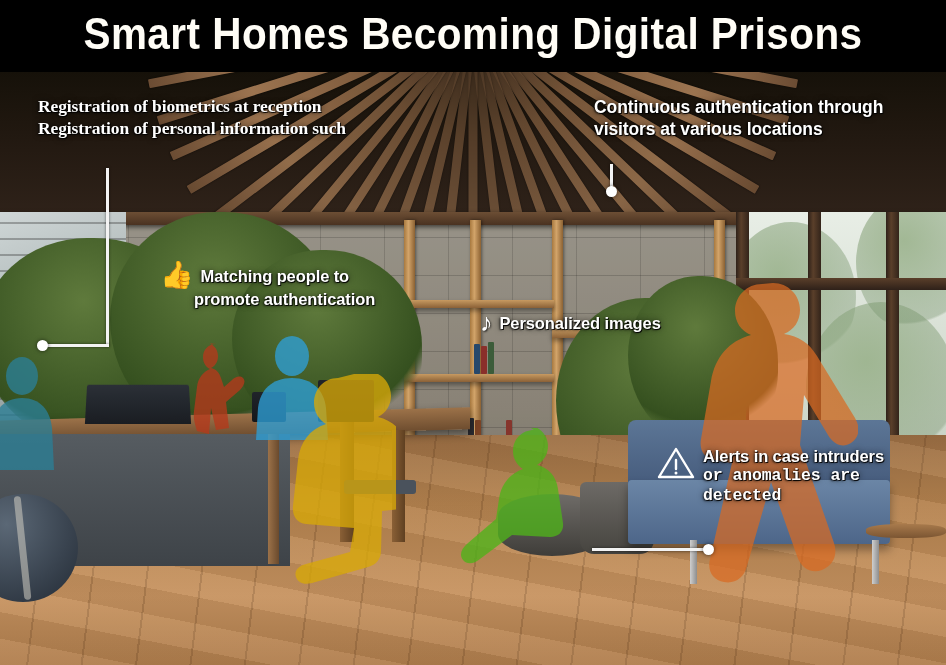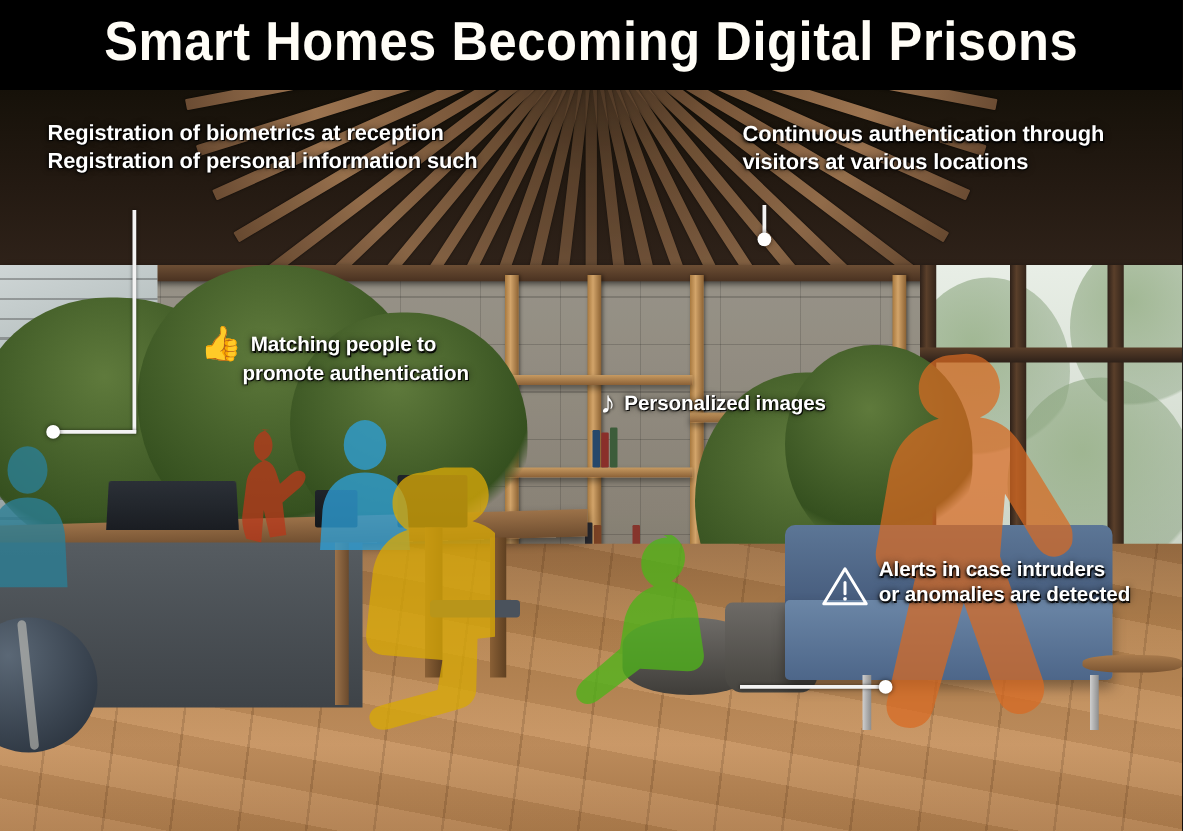--- a/index.html
+++ b/index.html
@@ -339,21 +339,21 @@
   <div class="leader" style="left:106px;top:168px;width:3px;height:178px;"></div>
   <div class="leader" style="left:44px;top:344px;width:65px;height:3px;"></div>
   <div class="leaderdot" style="left:37px;top:340px;"></div>
 
   <div class="leader" style="left:610px;top:164px;width:3px;height:26px;"></div>
   <div class="leaderdot" style="left:606px;top:186px;"></div>
 
   <div class="leader" style="left:592px;top:548px;width:118px;height:3px;"></div>
   <div class="leaderdot" style="left:703px;top:544px;"></div>
 
-  <div class="callout big" style="left:38px;top:96px;">
+  <div class="callout big" style="left:38px;top:96px;font-family:Liberation Serif, serif;">
     <div>Registration of biometrics at reception</div>
     <div>Registration of personal information such</div>
   </div>
 
   <div class="callout big" style="left:594px;top:97px;">
     <div>Continuous authentication through</div>
     <div>visitors at various locations</div>
   </div>
 
   <div class="callout mid" style="left:160px;top:262px;">
@@ -367,27 +367,27 @@
   </div>
 
   <div class="callout mid" style="left:480px;top:310px;">
     <div class="row">
       <span class="icon-note">♪</span>
       <span>Personalized images</span>
     </div>
   </div>
 
   <div class="callout mid" style="left:656px;top:446px;">
-    <div class="row" style="align-items:flex-end;">
+    <div class="row" style="align-items:flex-start;">
       <svg class="icon-warn" viewBox="0 0 40 34" aria-hidden="true">
         <path d="M20 3 L37 31 H3 Z" fill="none" stroke="#ffffff" stroke-width="2.4" stroke-linejoin="round"></path>
         <line x1="20" y1="14" x2="20" y2="23" stroke="#ffffff" stroke-width="2.4" stroke-linecap="round"></line>
         <circle cx="20" cy="27" r="1.5" fill="#ffffff"></circle>
       </svg>
       <span>
         <span style="display:block;">Alerts in case intruders</span>
-        <span style="display:block;">or anomalies are detected</span>
+        <span style="display:block;font-family:Liberation Mono, monospace;">or anomalies are detected</span>
       </span>
     </div>
   </div>
 
 
 </div>
 
 </body></html>

